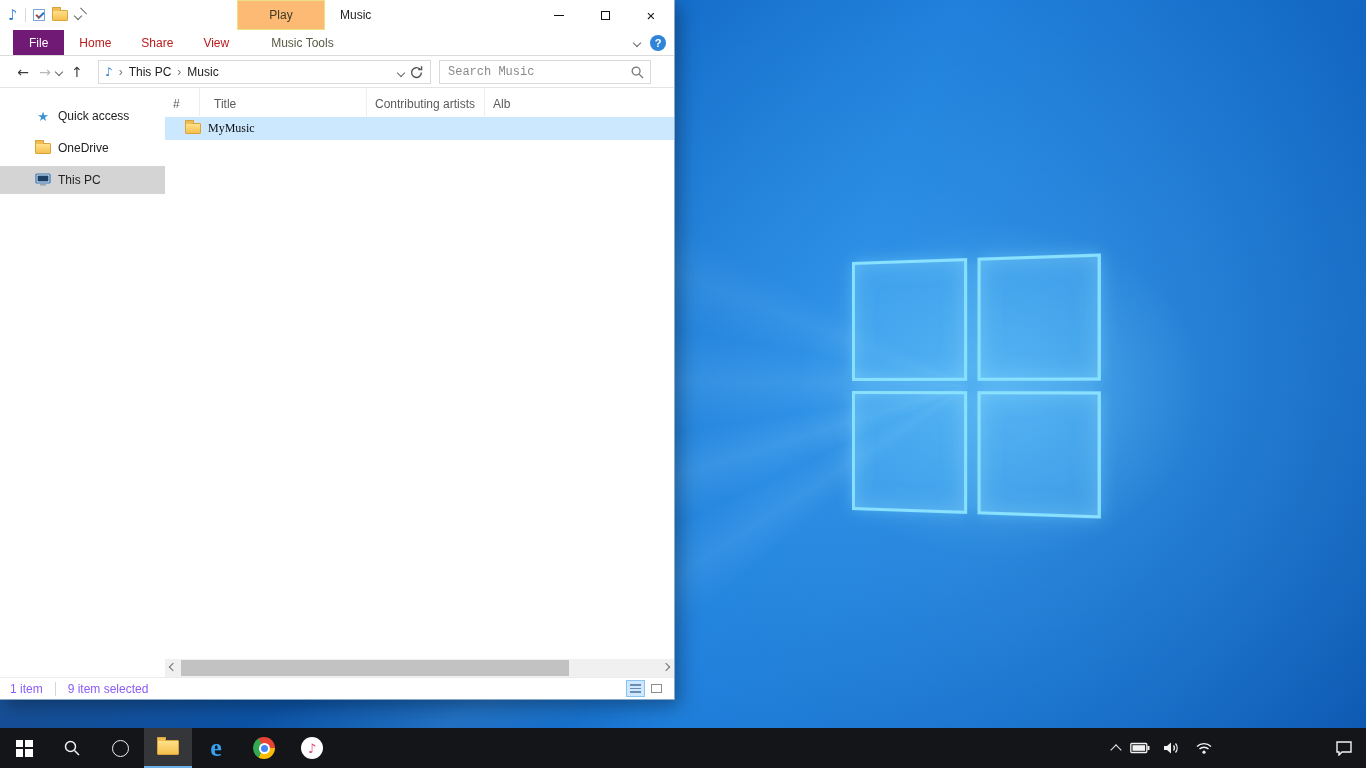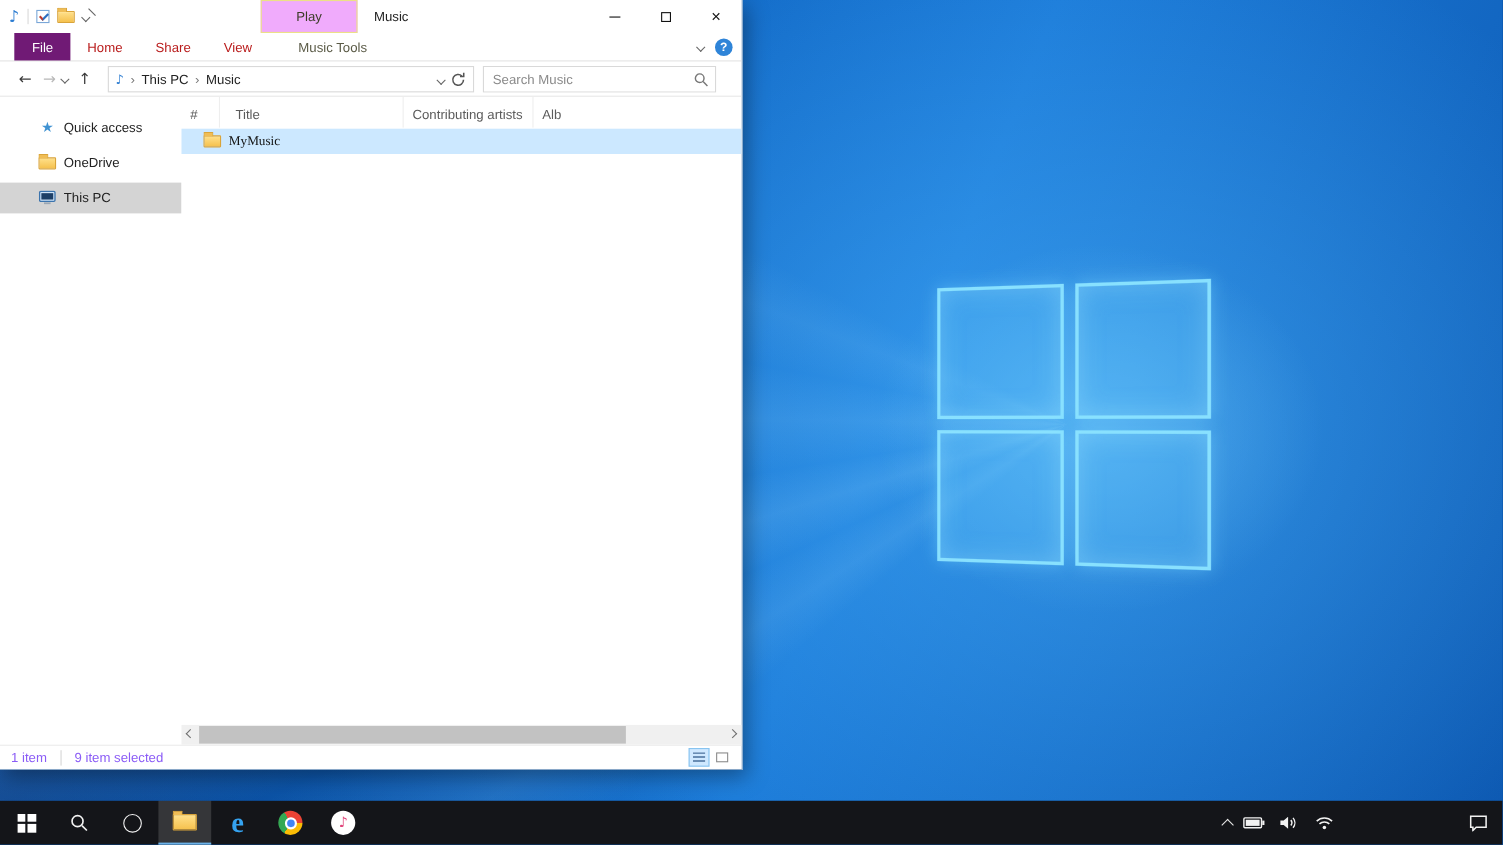--- a/index.html
+++ b/index.html
@@ -38,21 +38,21 @@
   .qat-props { width:12px; height:12px; border:1px solid #7aa7d8; background:#fff; position:relative; }
   .qat-props::after { content:""; position:absolute; left:2px; top:2px; width:6px; height:3px;
     border-left:2px solid #c0392b; border-bottom:2px solid #2d6fc0; transform:rotate(-45deg); }
   .folder-ico { width:16px; height:11px; background:linear-gradient(#ffe08a,#f5c14e); border:1px solid #d9a43a; border-radius:1px; position:relative; }
   .folder-ico::before { content:""; position:absolute; left:-1px; top:-4px; width:7px; height:3px; background:#f0bd55; border:1px solid #d9a43a; border-bottom:none; border-radius:1px 1px 0 0; }
   .chev { display:inline-block; width:6px; height:6px; border-right:1.4px solid #666; border-bottom:1.4px solid #666; transform:rotate(45deg); }
   .chev-up { transform:rotate(-135deg); }
   .qat-dd { position:relative; margin-top:2px; }
   .qat-dd::before { content:""; position:absolute; left:-1px; top:-5px; width:9px; height:1px; background:#666; }
 
-  .ctx-tab-top { position:absolute; left:237px; top:0; width:88px; height:30px; background:#f0abfc; border:1px solid #ece087;
+  .ctx-tab-top { position:absolute; left:237px; top:0; width:88px; height:30px; background:#fdba74; border:1px solid #ece087;
     display:flex; align-items:center; justify-content:center; color:#3c3c28; }
   .win-title { position:absolute; left:340px; top:0; height:30px; line-height:30px; color:#222; }
   .win-controls { position:absolute; right:0; top:0; height:30px; display:flex; }
   .win-btn { width:46px; height:30px; display:flex; align-items:center; justify-content:center; cursor:default; }
   .min-glyph { width:10px; height:1px; background:#111; }
   .max-glyph { width:9px; height:9px; border:1px solid #111; }
   .close-glyph { font-size:15px; color:#111; line-height:1; }
 
   .tabrow { position:absolute; left:0; top:30px; width:100%; height:26px; background:#fff; border-bottom:1px solid #dcdcdc; display:flex; align-items:stretch; padding-left:13px; }
   .tab { padding:0 15px; display:flex; align-items:center; color:#b91c1c; }
@@ -65,21 +65,21 @@
   .nav-arrow { font-size:14px; color:#3b3b3b; width:22px; text-align:center; font-family:"DejaVu Sans",sans-serif; }
   .nav-arrow.disabled { color:#b9b9b9; }
   .nav-chev { margin:0 4px 0 0; }
   .addressbox { width:333px; height:24px; border:1px solid #d9d9d9; background:#fff; display:flex; align-items:center; margin-left:10px; position:relative; }
   .addr-ico { margin:0 4px 0 6px; color:#2d7dd2; font-size:12px; font-family:"DejaVu Sans",sans-serif; }
   .crumb { padding:0 4px; color:#222; }
   .crumb-sep { color:#777; padding:0 2px; }
   .addr-dd { position:absolute; right:26px; top:9px; }
   .addr-refresh { position:absolute; right:6px; top:4px; }
   .searchbox { width:212px; height:24px; border:1px solid #d9d9d9; background:#fff; margin-left:8px; position:relative; }
-  .searchbox input { width:100%; height:100%; border:none; outline:none; padding:0 24px 0 8px; font-size:12px; color:#333; font-family:Liberation Sans, sans-serif; }
+  .searchbox input { width:100%; height:100%; border:none; outline:none; padding:0 24px 0 8px; font-size:12px; color:#333; font-family:Liberation Mono, monospace; }
   .searchbox input::placeholder { color:#8a8a8a; }
   .search-mag { position:absolute; right:5px; top:4px; }
 
   .sidebar { position:absolute; left:0; top:88px; width:165px; bottom:22px; background:#fff; padding-top:14px; }
   .side-item { height:28px; margin-bottom:4px; display:flex; align-items:center; padding-left:34px; color:#222; }
   .side-item.selected { background:#d4d4d4; }
   .side-ico { width:18px; display:flex; justify-content:center; margin-right:6px; }
   .star { color:#3f92d2; font-size:13px; font-family:"DejaVu Sans",sans-serif; }
 
   .content { position:absolute; left:165px; top:88px; right:0; bottom:22px; background:#fff; }

